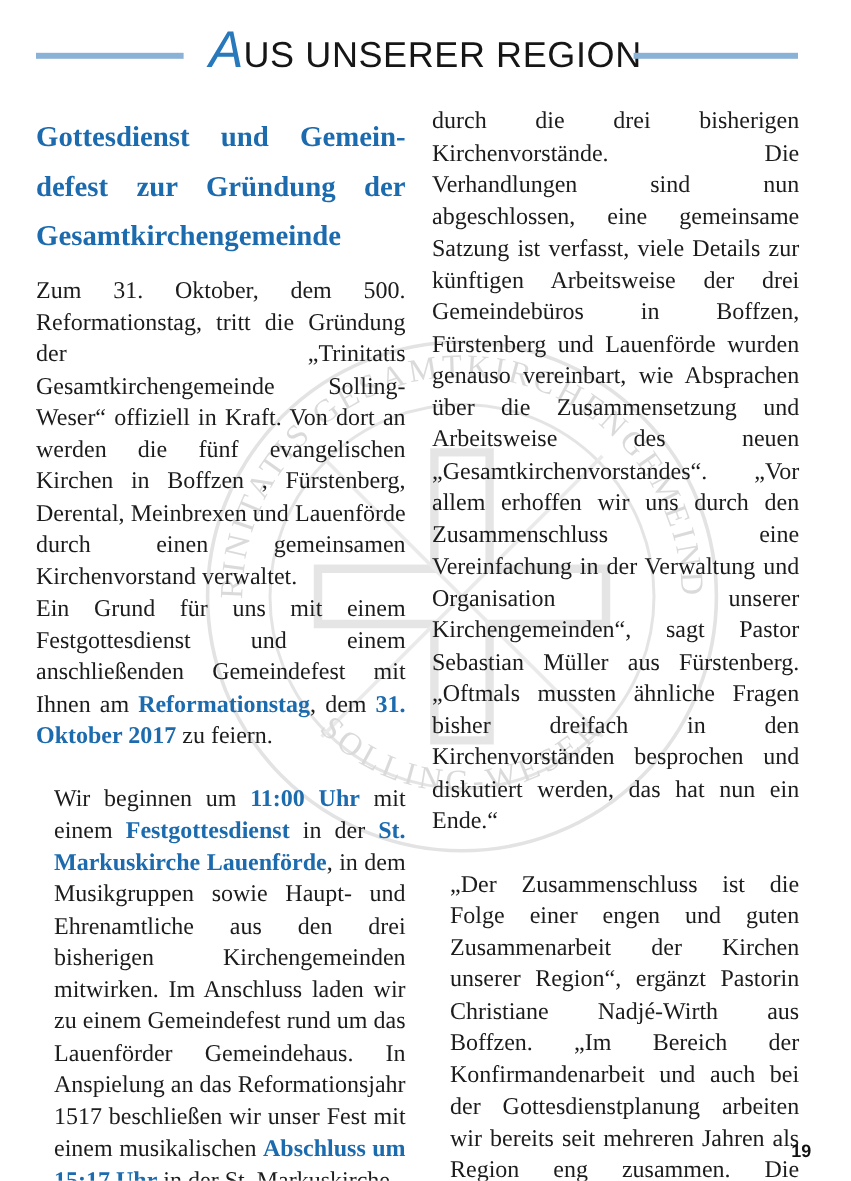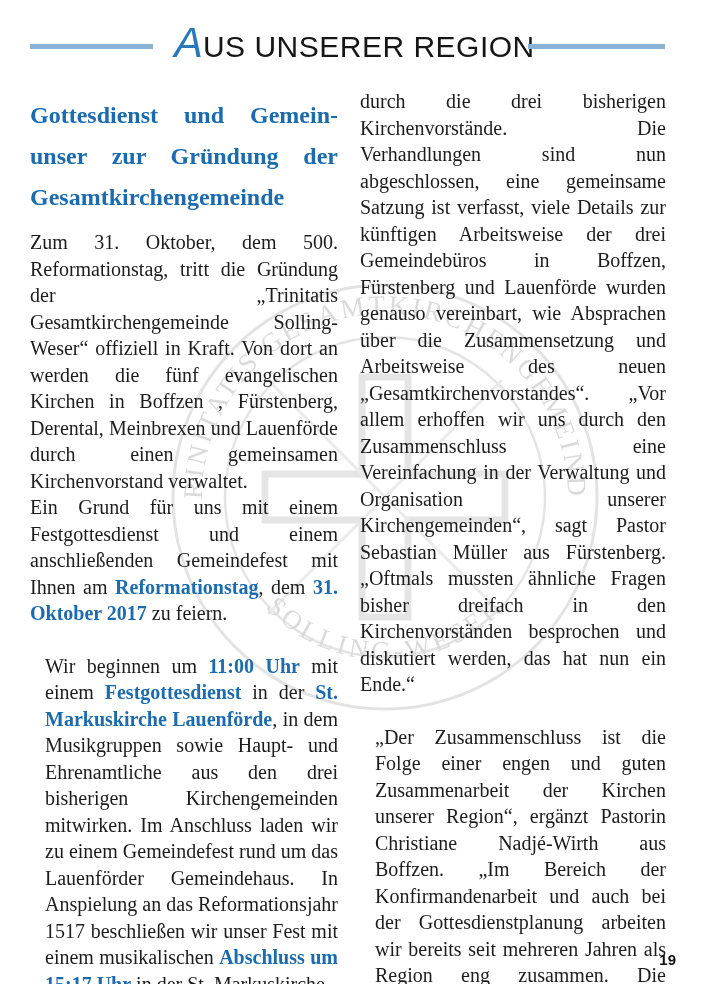--- a/index.html
+++ b/index.html
@@ -116,21 +116,21 @@
       <textPath href="#arcTop" startOffset="50%" text-anchor="middle">TRINITATIS GESAMTKIRCHENGEMEINDE</textPath>
     </text>
     <text font-family="Liberation Serif, serif" font-size="27" letter-spacing="4" fill="#d7d7d7">
       <textPath href="#arcBottom" startOffset="50%" text-anchor="middle">SOLLING-WESER</textPath>
     </text>
   </svg>
 
   <div class="column col-left">
     <div class="article-heading">
       <div class="head-line">Gottesdienst und Gemein-</div>
-      <div class="head-line">unser zur Gründung der</div>
+      <div class="head-line">defest zur Gründung der</div>
       <div class="head-line last">Gesamtkirchengemeinde</div>
     </div>
     <p class="body-par"><span>Zum 31. Oktober, dem 500. Reformationstag, tritt die Gründung der „Trinitatis Gesamtkirchengemeinde Solling-Weser“ offiziell in Kraft. Von dort an werden die fünf evangelischen Kirchen in Boffzen , Fürstenberg, Derental, Meinbrexen und Lauenförde durch einen gemeinsamen Kirchenvorstand verwaltet.</span></p>
     <p class="body-par"><span>Ein Grund für uns mit einem Festgottesdienst und einem anschließenden Gemeindefest mit Ihnen am </span><span class="accent-bold">Reformationstag</span><span>, dem </span><span class="accent-bold">31. Oktober 2017</span><span> zu feiern.</span></p>
     <p class="body-par gap-above"><span>Wir beginnen um </span><span class="accent-bold">11:00 Uhr</span><span> mit einem </span><span class="accent-bold">Festgottesdienst</span><span> in der </span><span class="accent-bold">St. Markuskirche Lauenförde</span><span>, in dem Musikgruppen sowie Haupt- und Ehrenamtliche aus den drei bisherigen Kirchengemeinden mitwirken. Im Anschluss laden wir zu einem Gemeindefest rund um das Lauenförder Gemeindehaus. In Anspielung an das Reformationsjahr 1517 beschließen wir unser Fest mit einem musikalischen </span><span class="accent-bold">Abschluss um 15:17 Uhr</span><span> in der St. Markuskirche.</span></p>
 
   </div>
 
   <div class="column col-right">
     <p class="body-par"><span>durch die drei bisherigen Kirchenvorstände. Die Verhandlungen sind nun abgeschlossen, eine gemeinsame Satzung ist verfasst, viele Details zur künftigen Arbeitsweise der drei Gemeindebüros in Boffzen, Fürstenberg und Lauenförde wurden genauso vereinbart, wie Absprachen über die Zusammensetzung und Arbeitsweise des neuen „Gesamtkirchenvorstandes“. „Vor allem erhoffen wir uns durch den Zusammenschluss eine Vereinfachung in der Verwaltung und Organisation unserer Kirchengemeinden“, sagt Pastor Sebastian Müller aus Fürstenberg. „Oftmals mussten ähnliche Fragen bisher dreifach in den Kirchenvorständen besprochen und diskutiert werden, das hat nun ein Ende.“</span></p>

